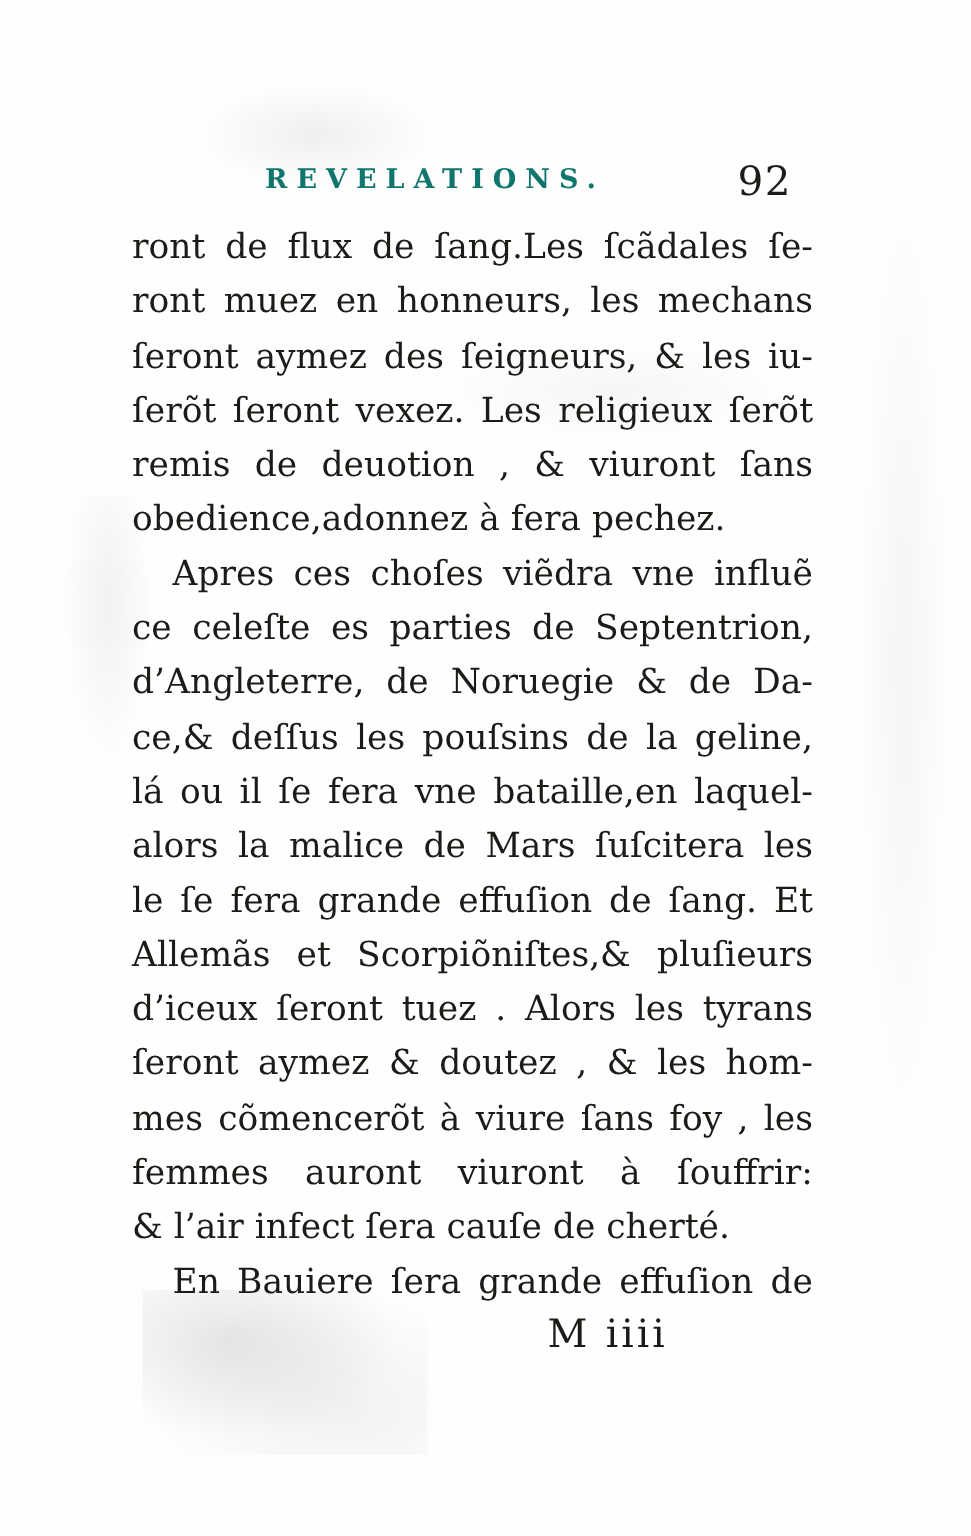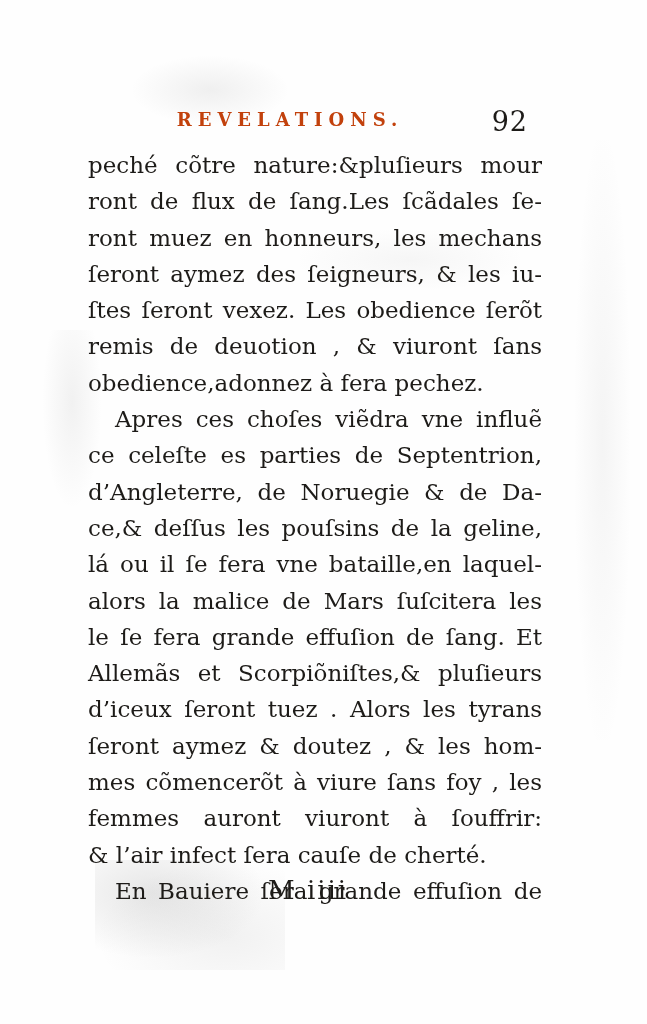--- a/index.html
+++ b/index.html
@@ -51,21 +51,21 @@
     width: 452px;
     height: 34px;
   }
   .running-title {
     display: block;
     text-align: center;
     padding-right: 48px;
     font-size: 18px;
     letter-spacing: 6px;
     font-weight: bold;
-    color: #c2410c;
+    color: #0f766e;
   }
   .page-number {
     position: absolute;
     right: 12px;
     top: -3px;
     font-size: 27px;
     letter-spacing: 1px;
   }
 
   .text-block {
@@ -88,21 +88,21 @@
   }
   .ln.indent {
     text-indent: 27px;
   }
 
   .signature {
     position: absolute;
     left: 88px;
     top: 875px;
     width: 454px;
-    text-align: left;
+    text-align: center;
     padding-left: 180px;
     box-sizing: content-box;
     width: 274px;
     font-size: 26px;
     letter-spacing: 2px;
   }
 </style>
 </head>
 <body>
 
@@ -113,25 +113,24 @@
   <div class="smudge smudge-bottom-left"></div>
   <div class="smudge smudge-right-band"></div>
   <div class="smudge smudge-mid-page"></div>
 
   <div class="header">
     <span class="running-title">REVELATIONS.</span>
     <span class="page-number">92</span>
   </div>
 
   <div class="text-block">
-    <div class="ln j">peché cõtre nature:&amp;pluſieurs mour</div>
     <div class="ln j">ront de flux de ſang.Les ſcãdales ſe-</div>
     <div class="ln j">ront muez en honneurs, les mechans</div>
     <div class="ln j">ſeront aymez des ſeigneurs, &amp; les iu-</div>
-    <div class="ln j">ſtes ſeront vexez. Les obedience ſerõt</div>
+    <div class="ln j">ſerõt ſeront vexez. Les religieux ſerõt</div>
     <div class="ln j">remis de deuotion , &amp; viuront ſans</div>
     <div class="ln">obedience,adonnez à fera pechez.</div>
     <div class="ln j indent">Apres ces choſes viẽdra vne influẽ</div>
     <div class="ln j">ce celeſte es parties de Septentrion,</div>
     <div class="ln j">d’Angleterre, de Noruegie &amp; de Da-</div>
     <div class="ln j">ce,&amp; deſſus les pouſsins de la geline,</div>
     <div class="ln j">lá ou il ſe fera vne bataille,en laquel-</div>
     <div class="ln j">alors la malice de Mars ſuſcitera les</div>
     <div class="ln j">le ſe fera grande effuſion de ſang. Et</div>
     <div class="ln j">Allemãs et Scorpiõniſtes,&amp; pluſieurs</div>

